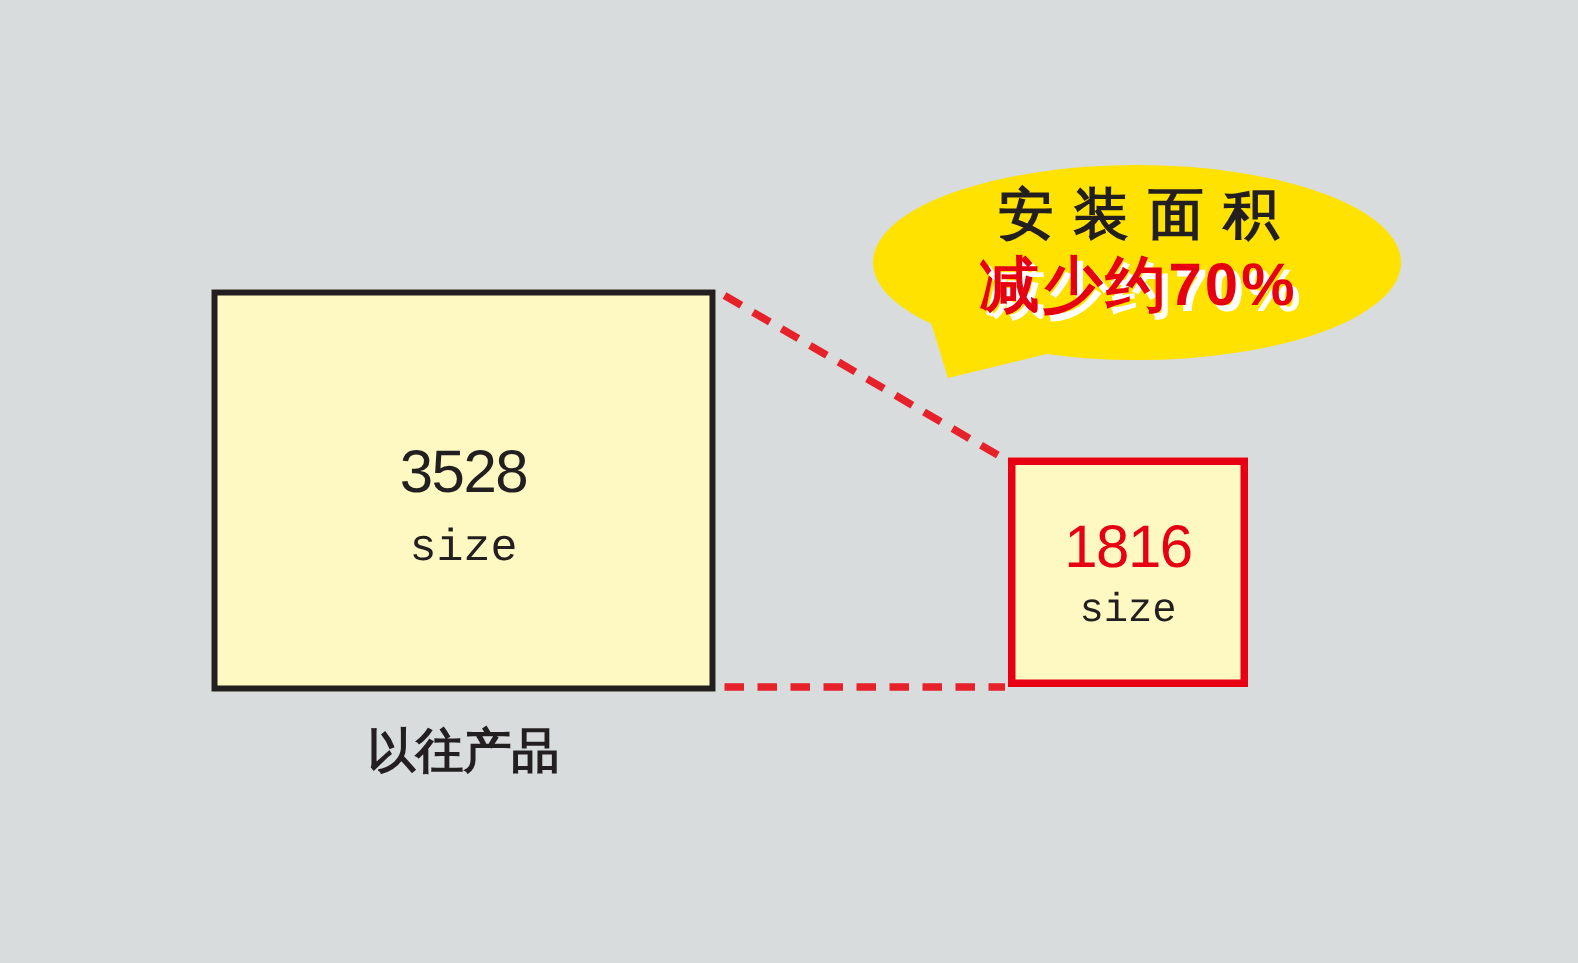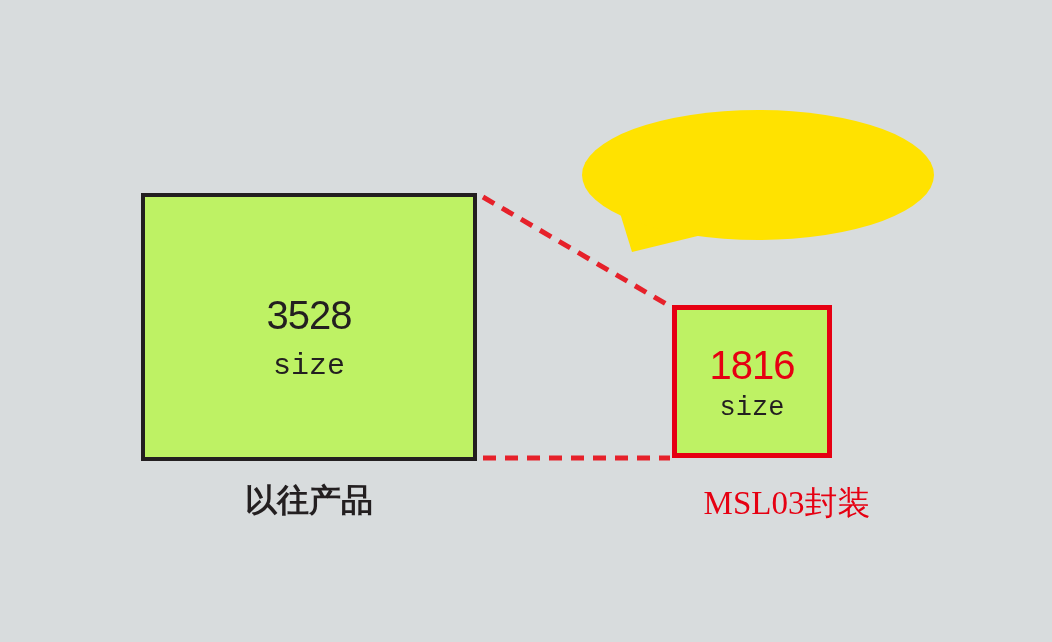--- a/index.html
+++ b/index.html
@@ -16,21 +16,21 @@
   }
   .overlay {
     position: absolute;
     left: 0;
     top: 0;
     width: 1052px;
     height: 642px;
   }
   .box {
     position: absolute;
-    background: #bef264;
+    background: #fef9c3;
     box-sizing: border-box;
     display: flex;
     flex-direction: column;
     align-items: center;
     justify-content: center;
     text-align: center;
   }
   .box-previous {
     left: 141px;
     top: 193px;
@@ -139,16 +139,19 @@
     <div class="size-label">size</div>
   </div>
 
   <div class="caption-previous">以往产品</div>
 
   <div class="box box-new">
     <div class="size-number">1816</div>
     <div class="size-label">size</div>
   </div>
 
-  <div class="caption-new">MSL03封装</div>
 
+  <div class="bubble-text">
+    <div class="bubble-line1">安装面积</div>
+    <div class="bubble-line2">减少约70%</div>
+  </div>
 
 </div>
 
 </body></html>

